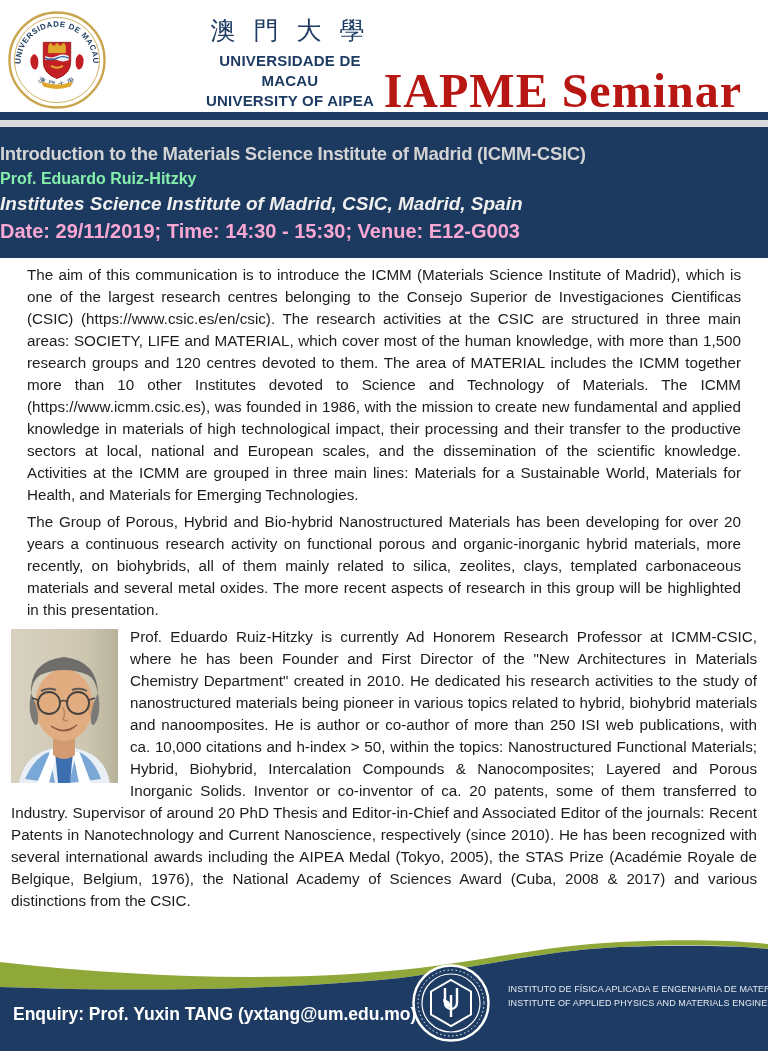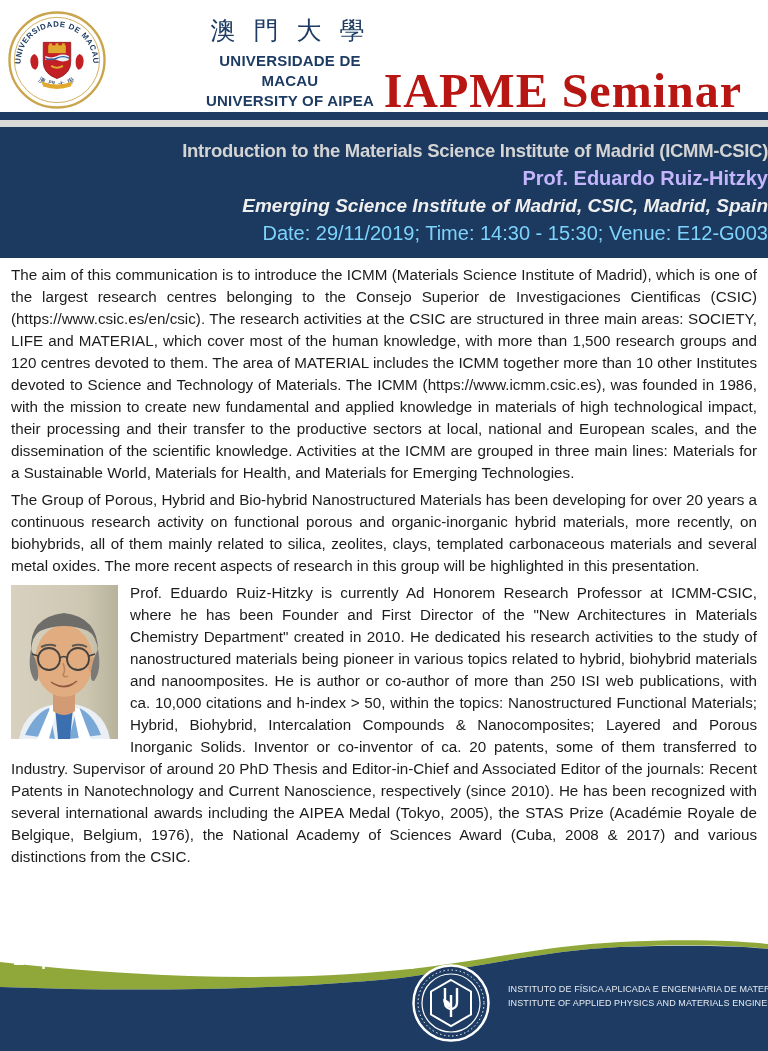--- a/index.html
+++ b/index.html
@@ -18,35 +18,35 @@
   .seminar-title{
     position:absolute;right:12px;top:53px;margin:14px;
     font-family:"Liberation Serif",serif;font-weight:bold;
     font-size:48px;line-height:1;color:#b71612;letter-spacing:1px;white-space:nowrap;
   }
   .stripe-navy{position:absolute;top:112px;left:0;right:0;height:8px;background:#1e3c63;}
   .stripe-gray{position:absolute;top:120px;left:0;right:0;height:7px;background:#d9d9d9;}
   
   .banner{
     position:absolute;top:127px;left:0;right:0;height:131px;background:#1c3a5f;
-    display:flex;flex-direction:column;justify-content:center;text-align:right;gap:5px;
+    display:flex;flex-direction:column;justify-content:center;text-align:left;gap:5px;
   }
   .banner-title{color:#d4d4d4;font-size:18.5px;font-weight:bold;letter-spacing:-.3px;white-space:nowrap;}
-  .banner-speaker{color:#c4b5fd;font-size:20px;font-weight:bold;}
+  .banner-speaker{color:#86efac;font-size:16px;font-weight:bold;}
   .banner-affiliation{color:#efefef;font-size:19px;font-weight:bold;font-style:italic;}
-  .banner-schedule{color:#7dd3fc;font-size:20px;font-weight:normal;}
+  .banner-schedule{color:#f9a8d4;font-size:20px;font-weight:bold;}
   
   .main{position:absolute;top:258px;left:0;right:0;padding:6px 11px 0;z-index:0;}
-  .main p{margin:0 0 5px;font-size:15.2px;line-height:22px;text-align:justify;color:#1c1c1c;}
+  .main p{margin:0 16px 5px;font-size:15.2px;line-height:22px;text-align:justify;color:#1c1c1c;}
   .bio{font-size:15.2px;line-height:22px;text-align:justify;color:#1c1c1c;}
   .photo{float:left;width:107px;height:154px;margin:3px 12px 2px 0;}
   .photo svg{display:block;width:100%;height:100%;}
   
   .wave{position:absolute;left:0;bottom:0;width:768px;height:121px;z-index:1;}
-  .enquiry{position:absolute;left:13px;top:949px;z-index:2;color:#ffffff;font-size:17.5px;font-weight:bold;white-space:nowrap;}
+  .enquiry{position:absolute;left:13px;top:1004px;z-index:2;color:#ffffff;font-size:17.5px;font-weight:bold;white-space:nowrap;}
   .iapme-logo{position:absolute;left:412px;top:964px;width:78px;height:78px;z-index:2;}
   .institute{position:absolute;left:508px;top:981px;width:252px;z-index:2;color:#fff;}
   .inst-zh{font-size:19px;font-weight:bold;letter-spacing:.5px;line-height:25px;font-family:"DejaVu Sans",sans-serif;white-space:nowrap;}
   .inst-pt,.inst-en{font-size:9px;line-height:12px;margin-top:2px;color:#e6ebf2;letter-spacing:.1px;white-space:nowrap;}
 </style>
 </head>
 <body>
 
 <div class="poster">
 
@@ -91,21 +91,21 @@
 
     <h1 class="seminar-title">IAPME Seminar</h1>
   </div>
 
   <div class="stripe-navy"></div>
   <div class="stripe-gray"></div>
 
   <div class="banner">
     <div class="banner-title">Introduction to the Materials Science Institute of Madrid (ICMM-CSIC)</div>
     <div class="banner-speaker">Prof. Eduardo Ruiz-Hitzky</div>
-    <div class="banner-affiliation">Emerging Science Institute of Madrid, CSIC, Madrid, Spain</div>
+    <div class="banner-affiliation">Institutes Science Institute of Madrid, CSIC, Madrid, Spain</div>
     <div class="banner-schedule">Date: 29/11/2019; Time: 14:30 - 15:30; Venue: E12-G003</div>
   </div>
 
   <div class="main">
     <p>The aim of this communication is to introduce the ICMM (Materials Science Institute of Madrid), which is one of the largest research centres belonging to the Consejo Superior de Investigaciones Cientificas (CSIC) (https://www.csic.es/en/csic). The research activities at the CSIC are structured in three main areas: SOCIETY, LIFE and MATERIAL, which cover most of the human knowledge, with more than 1,500 research groups and 120 centres devoted to them. The area of MATERIAL includes the ICMM together more than 10 other Institutes devoted to Science and Technology of Materials. The ICMM (https://www.icmm.csic.es), was founded in 1986, with the mission to create new fundamental and applied knowledge in materials of high technological impact, their processing and their transfer to the productive sectors at local, national and European scales, and the dissemination of the scientific knowledge. Activities at the ICMM are grouped in three main lines: Materials for a Sustainable World, Materials for Health, and Materials for Emerging Technologies.</p>
     <p>The Group of Porous, Hybrid and Bio-hybrid Nanostructured Materials has been developing for over 20 years a continuous research activity on functional porous and organic-inorganic hybrid materials, more recently, on biohybrids, all of them mainly related to silica, zeolites, clays, templated carbonaceous materials and several metal oxides. The more recent aspects of research in this group will be highlighted in this presentation.</p>
 
     <div class="bio">
       <span class="photo">
         <svg viewBox="0 0 107 154" preserveAspectRatio="none">

